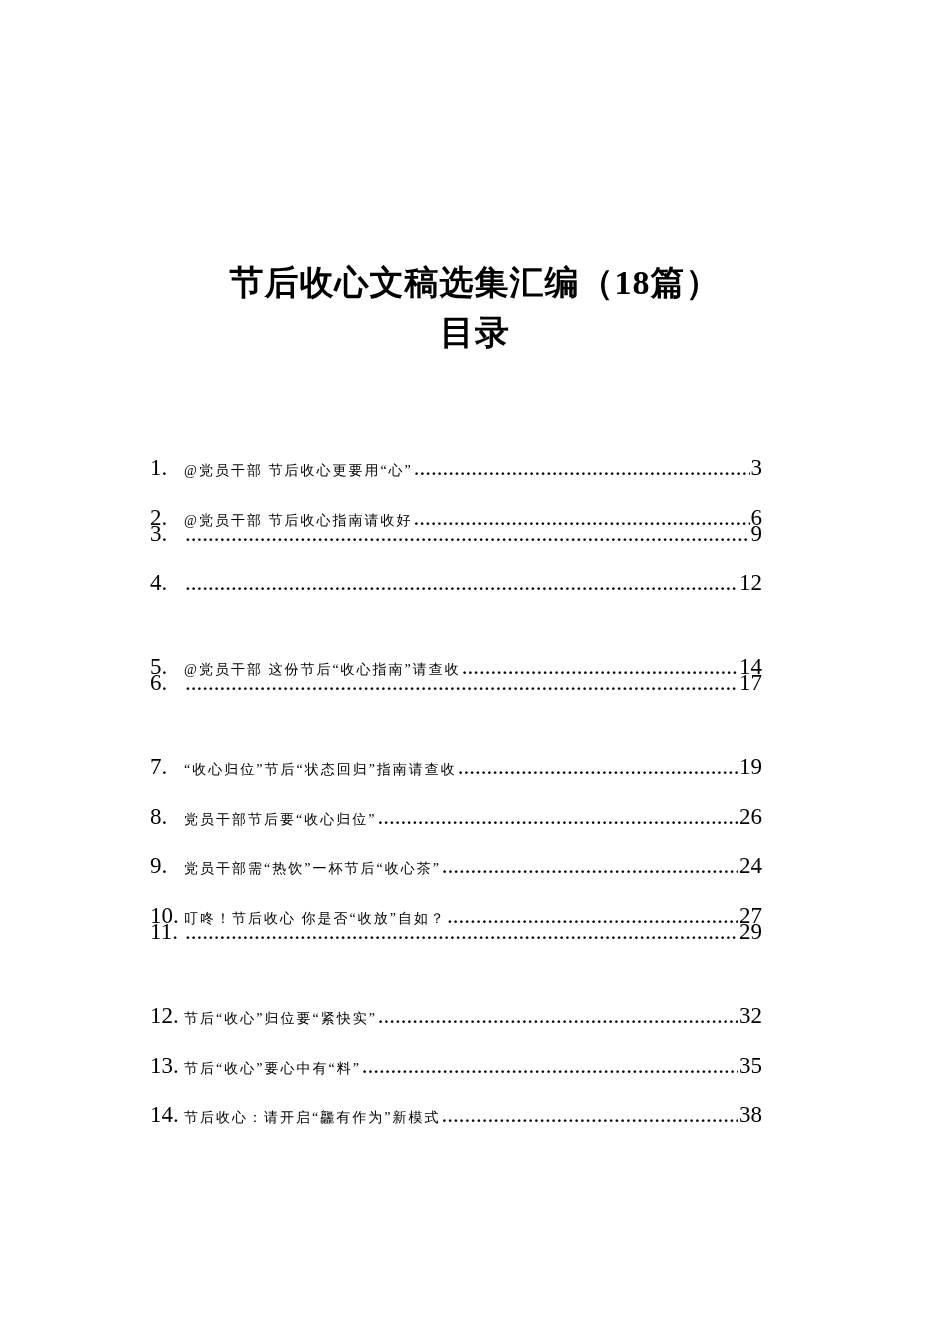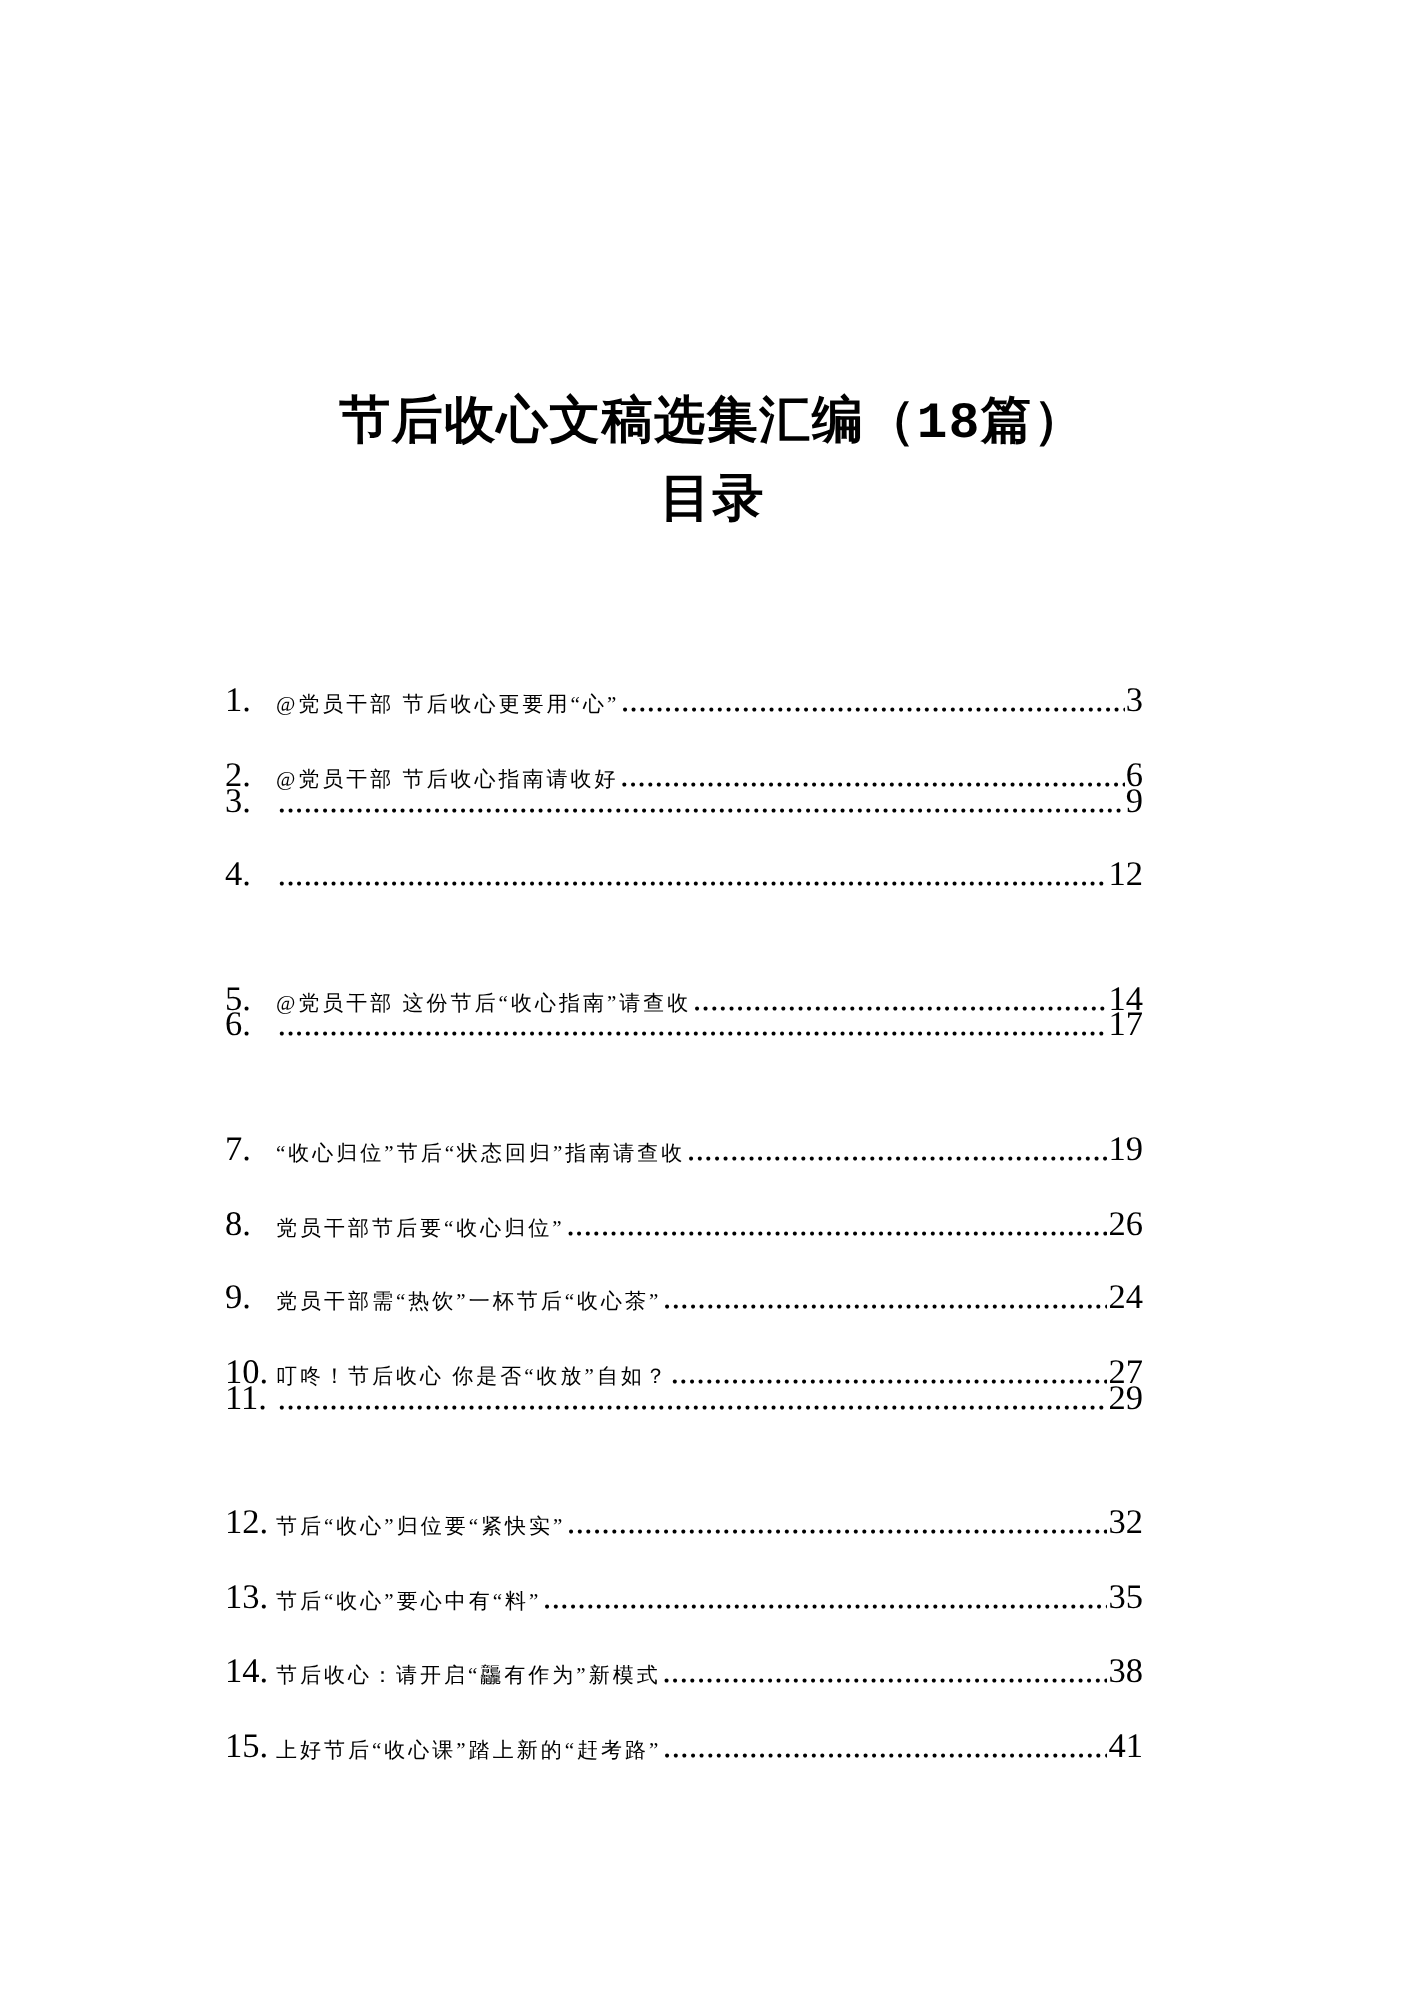--- a/index.html
+++ b/index.html
@@ -25,21 +25,21 @@
   .title {
     position: absolute;
     left: 0;
     width: 950px;
     text-align: center;
     font-weight: bold;
     font-size: 34px;
     line-height: 40px;
     letter-spacing: 1px;
   }
-  .title-main { top: 263px; font-family: Liberation Mono, monospace; }
+  .title-main { top: 263px; }
   .title-sub { top: 313px; font-family: Liberation Serif, serif; }
   .toc {
     position: absolute;
     left: 150px;
     top: 414px;
     width: 612px;
   }
   .toc-row {
     display: flex;
     align-items: baseline;
@@ -155,20 +155,14 @@
       <span class="toc-text">节后“收心”要心中有“料”</span>
       <span class="toc-dots"></span>
       <span class="toc-page">35</span>
     </div>
     <div class="toc-row">
       <span class="toc-num">14.</span>
       <span class="toc-text">节后收心：请开启“龘有作为”新模式</span>
       <span class="toc-dots"></span>
       <span class="toc-page">38</span>
     </div>
-    <div class="toc-row">
-      <span class="toc-num">15.</span>
-      <span class="toc-text">上好节后“收心课”踏上新的“赶考路”</span>
-      <span class="toc-dots"></span>
-      <span class="toc-page">41</span>
-    </div>
   </div>
 </div>
 
 </body></html>

